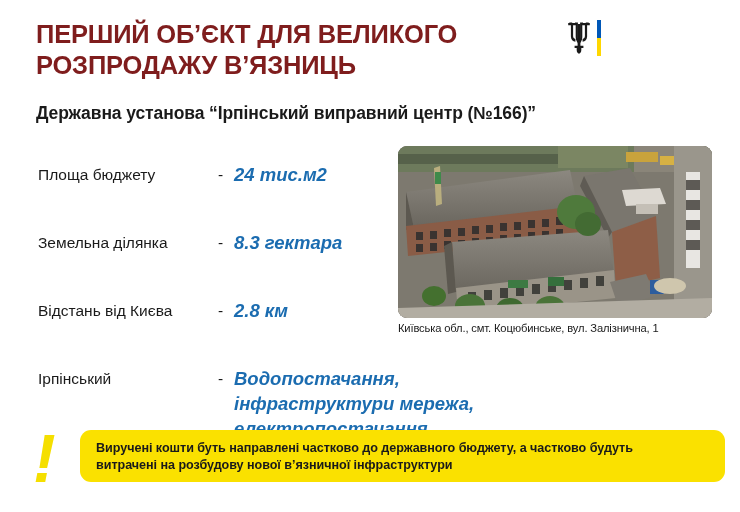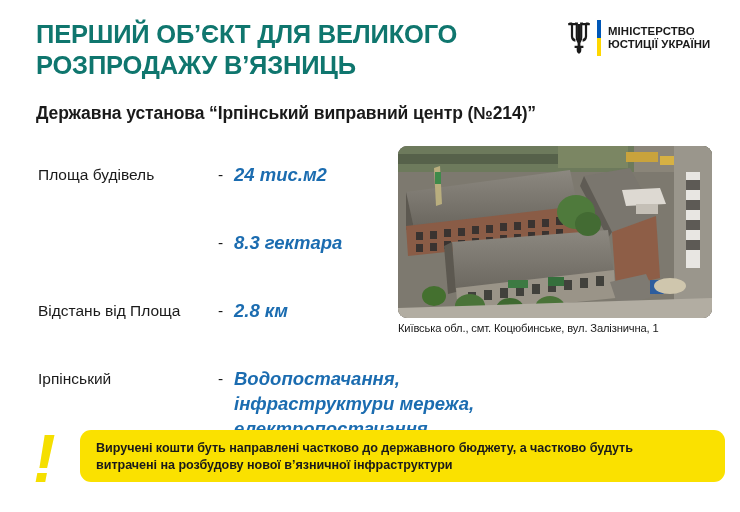--- a/index.html
+++ b/index.html
@@ -17,21 +17,21 @@
     background: #ffffff;
     overflow: hidden;
   }
 
   
   .slide-title {
     position: absolute;
     left: 36px;
     top: 19px;
     width: 500px;
-    color: #0f766e;
+    color: #7f1d1d;
     font-size: 25.5px;
     font-weight: bold;
     line-height: 31px;
     letter-spacing: -0.2px;
     text-transform: uppercase;
     white-space: pre-line;
   }
 
   .ministry-logo {
     position: absolute;
@@ -184,41 +184,40 @@
   <div class="ministry-logo">
     <svg class="trident-mark" viewBox="0 0 26 34">
       <g fill="#1a1a1a">
         <rect x="11.6" y="3" width="2.8" height="26"></rect>
         <path d="M2.2 4.2 L4.9 4.2 L4.9 15.5 C4.9 18.6 6.9 20.4 9.4 20.8 L9.4 17.9 C7.9 17.5 7.1 16.6 7.1 15.0 L7.1 4.2 L9.7 4.2 L9.7 16.2 C9.7 19.9 12.0 22.2 13.0 23.2 L13.0 20.2 C12.3 19.3 11.9 18.0 11.9 16.3 L11.9 1.6 L9.0 1.6 L9.0 2.0 L6.2 2.0 L6.2 1.6 L3.3 1.6 L3.3 2.0 L2.2 2.0 Z"></path>
         <path d="M23.8 4.2 L21.1 4.2 L21.1 15.5 C21.1 18.6 19.1 20.4 16.6 20.8 L16.6 17.9 C18.1 17.5 18.9 16.6 18.9 15.0 L18.9 4.2 L16.3 4.2 L16.3 16.2 C16.3 19.9 14.0 22.2 13.0 23.2 L13.0 20.2 C13.7 19.3 14.1 18.0 14.1 16.3 L14.1 1.6 L17.0 1.6 L17.0 2.0 L19.8 2.0 L19.8 1.6 L22.7 1.6 L22.7 2.0 L23.8 2.0 Z"></path>
         <path d="M8.6 24.8 L17.4 24.8 L17.4 27.0 L15.3 27.0 L15.3 29.0 C15.3 31.0 14.3 32.4 13.0 32.8 C11.7 32.4 10.7 31.0 10.7 29.0 L10.7 27.0 L8.6 27.0 Z"></path>
       </g>
     </svg>
     <div class="flag-bar"></div>
-    <div class="ministry-text">МІНІСТЕРСТВО
-ЮСТИЦІЇ УКРАЇНИ</div>
   </div>
 
-  <div class="facility-name">Державна установа “Ірпінський виправний центр (№214)”</div>
+  <div class="facility-name">Державна установа “Ірпінський виправний центр (№166)”</div>
 
   <div class="spec-list">
 
     <div class="spec-row">
-      <span class="spec-label">Площа будівель</span>
+      <span class="spec-label">Площа бюджету</span>
       <span class="spec-dash">-</span>
       <span class="spec-value">24 тис.м2</span>
     </div>
 
     <div class="spec-row">
+      <span class="spec-label">Земельна ділянка</span>
       <span class="spec-dash">-</span>
       <span class="spec-value">8.3 гектара</span>
     </div>
 
     <div class="spec-row">
-      <span class="spec-label">Відстань від Площа</span>
+      <span class="spec-label">Відстань від Києва</span>
       <span class="spec-dash">-</span>
       <span class="spec-value">2.8 км</span>
     </div>
 
     <div class="spec-row tall">
       <span class="spec-label">Ірпінський</span>
       <span class="spec-dash">-</span>
       <span class="spec-value">Водопостачання, інфраструктури мережа,
 електропостачання</span>
     </div>

